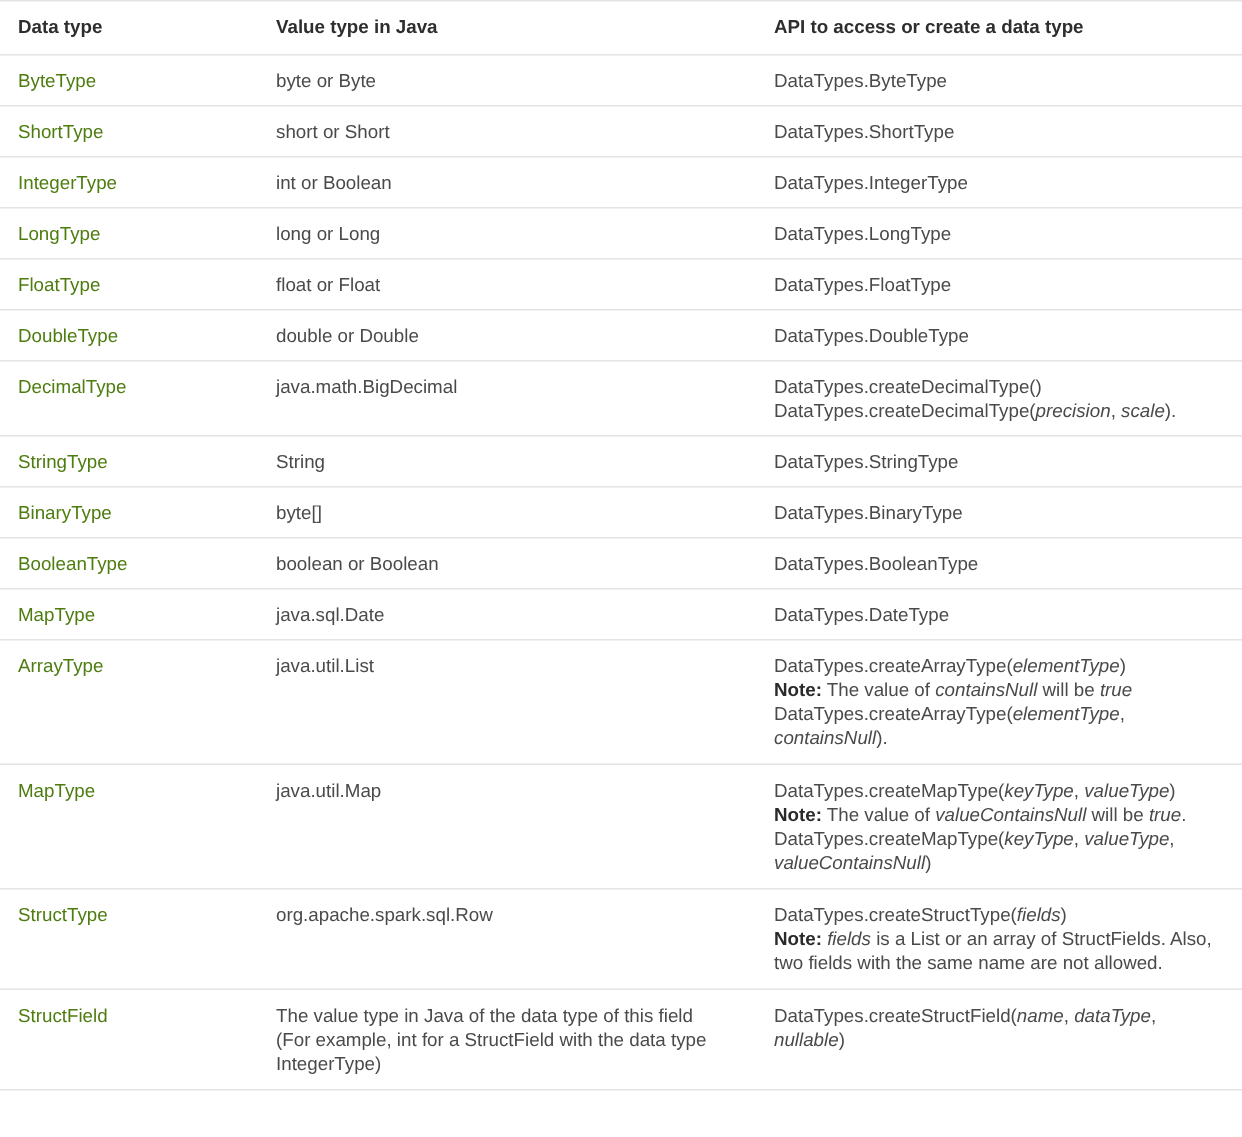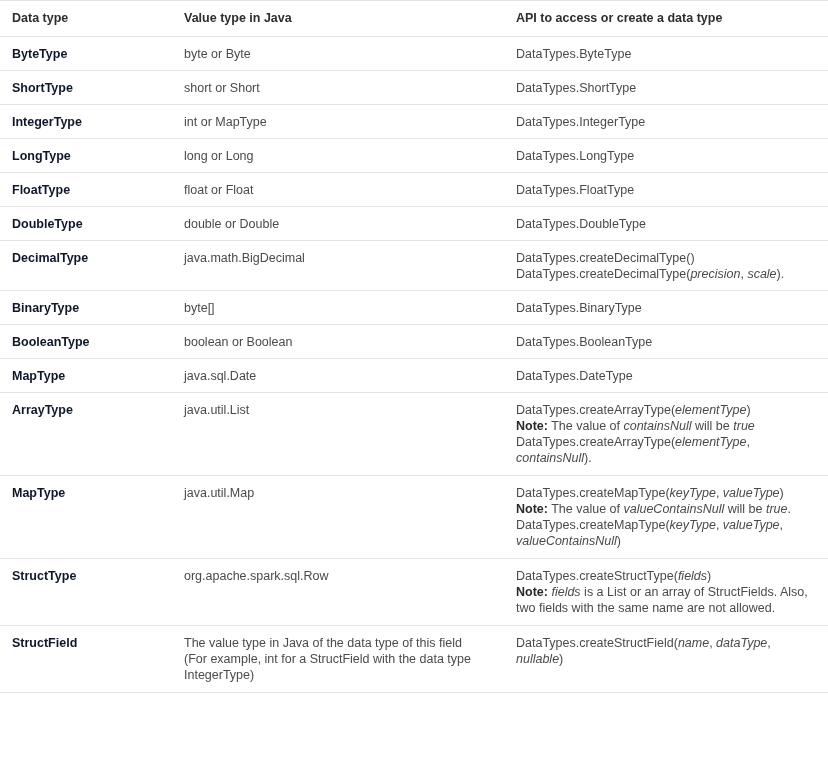--- a/index.html
+++ b/index.html
@@ -44,22 +44,22 @@
     padding-bottom: 10px;
   }
 
   .datatype-table tbody td {
     font-size: 12.5px;
     font-weight: normal;
     color: #4a4a4a;
   }
 
   .datatype-table tbody td.cell-name {
-    font-weight: bold;
-    color: #0f172a;
+    font-weight: normal;
+    color: #4d7c0f;
     white-space: nowrap;
   }
 
   .cell-api .api-line,
   .cell-java .java-line {
     display: block;
   }
 
   .cell-api .note-line {
     display: block;
@@ -107,21 +107,21 @@
         <td class="cell-java">
           <span class="java-line">short or Short</span>
         </td>
         <td class="cell-api">
           <span class="api-line">DataTypes.ShortType</span>
         </td>
       </tr>
       <tr>
         <td class="cell-name">IntegerType</td>
         <td class="cell-java">
-          <span class="java-line">int or MapType</span>
+          <span class="java-line">int or Boolean</span>
         </td>
         <td class="cell-api">
           <span class="api-line">DataTypes.IntegerType</span>
         </td>
       </tr>
       <tr>
         <td class="cell-name">LongType</td>
         <td class="cell-java">
           <span class="java-line">long or Long</span>
         </td>
@@ -148,20 +148,29 @@
         </td>
       </tr>
       <tr>
         <td class="cell-name">DecimalType</td>
         <td class="cell-java">
           <span class="java-line">java.math.BigDecimal</span>
         </td>
         <td class="cell-api">
           <span class="api-line">DataTypes.createDecimalType()</span>
           <span class="api-line">DataTypes.createDecimalType(<em class="param">precision</em>, <em class="param">scale</em>).</span>
+        </td>
+      </tr>
+      <tr>
+        <td class="cell-name">StringType</td>
+        <td class="cell-java">
+          <span class="java-line">String</span>
+        </td>
+        <td class="cell-api">
+          <span class="api-line">DataTypes.StringType</span>
         </td>
       </tr>
       <tr>
         <td class="cell-name">BinaryType</td>
         <td class="cell-java">
           <span class="java-line">byte[]</span>
         </td>
         <td class="cell-api">
           <span class="api-line">DataTypes.BinaryType</span>
         </td>

